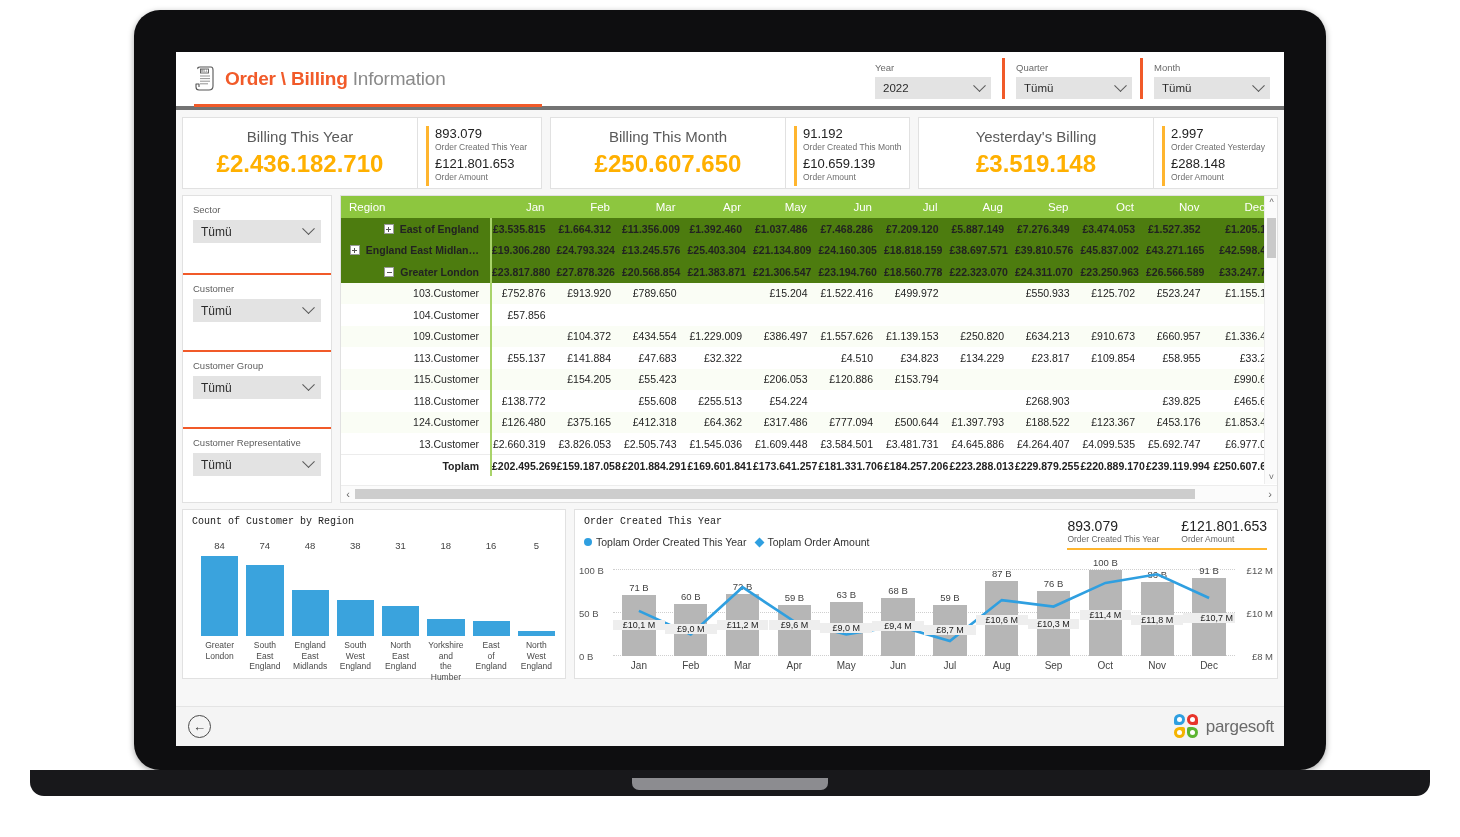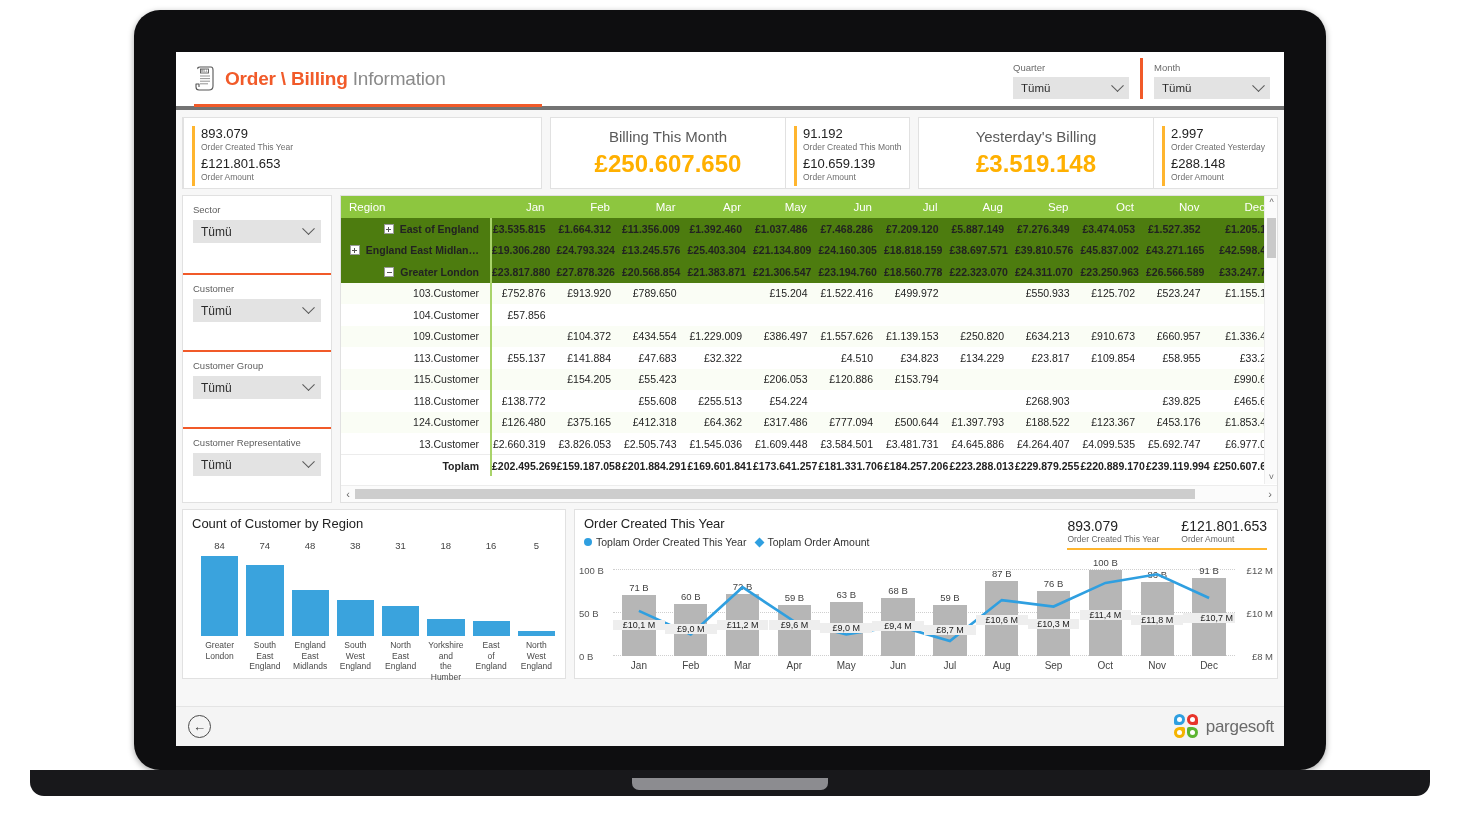--- a/index.html
+++ b/index.html
@@ -129,21 +129,21 @@
   #matrix-hthumb { position: absolute; left: 14px; top: 3px; width: 840px; height: 10px;
                    background: #cdcdcd; }
   .hs-arrow { position:absolute; top:0; width:14px; height:17px; font-size:11px;
               text-align:center; color:#666; line-height:17px; }
 
   
   #bottom-row { display: flex; gap: 8px; padding: 6px 6px 0 6px; height: 176px; }
   .chart-card { background: #fff; border: 1px solid #e1e1e1; position: relative; }
   #bar-card { width: 384px; }
   #combo-card { flex: 1; }
-  .chart-title { font-size: 13px; color: #222; padding: 6px 0 0 9px; }
+  .chart-title { font-size: 10px; color: #222; padding: 6px 0 0 9px; font-family: Liberation Mono, monospace; }
 
   
   #bar-plot { position: absolute; left: 18px; right: 10px; top: 30px; height: 96px;
               display: flex; align-items: flex-end; gap: 8px; }
   .bar-col { flex: 1; display: flex; flex-direction: column; align-items: center;
              justify-content: space-between; height: 100%; }
   .bar-val { font-size: 9.5px; color: #444; margin-bottom: 2px; }
   .bar-rect { width: 100%; background: #3aa3dd; }
   #bar-labels { position: absolute; left: 18px; right: 10px; top: 130px;
                 display: flex; gap: 8px; }
@@ -216,38 +216,49 @@
         </span>
         <span class="title-text">
           <span class="title-orange">Order \ Billing</span>
           <span class="title-grey">Information</span>
         </span>
       </div>
       <div class="title-underline"></div>
 
       <div class="filters">
         <div class="filter-box">
+          <div class="filter-label">Year</div>
+          <div class="filter-select">
+            <span>2022</span>
+            <span class="chev"></span>
+          </div>
+        </div>
+        <div class="filter-box">
           <div class="filter-label">Quarter</div>
           <div class="filter-select">
             <span>Tümü</span>
             <span class="chev"></span>
           </div>
         </div>
         <div class="filter-box">
           <div class="filter-label">Month</div>
           <div class="filter-select">
             <span>Tümü</span>
             <span class="chev"></span>
           </div>
         </div>
       </div>
     </div>
 
     <div id="kpi-row">
       <div class="kpi-card">
+        <div class="kpi-main">
+          <div class="kpi-title">Billing This Year</div>
+          <div class="kpi-value">£2.436.182.710</div>
+        </div>
         <div class="kpi-side">
           <div class="kpi-side-inner">
             <div class="kpi-num">893.079</div>
             <div class="kpi-sub">Order Created This Year</div>
             <div class="kpi-num">£121.801.653</div>
             <div class="kpi-sub">Order Amount</div>
           </div>
         </div>
       </div>
       <div class="kpi-card">

